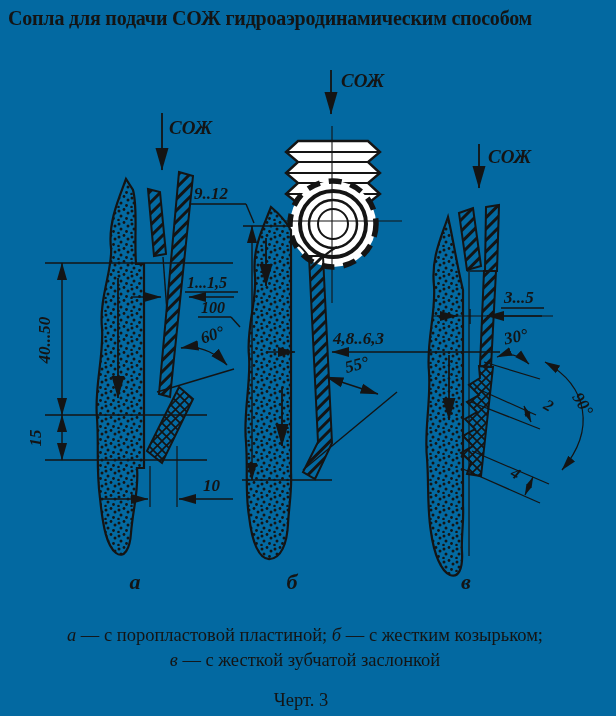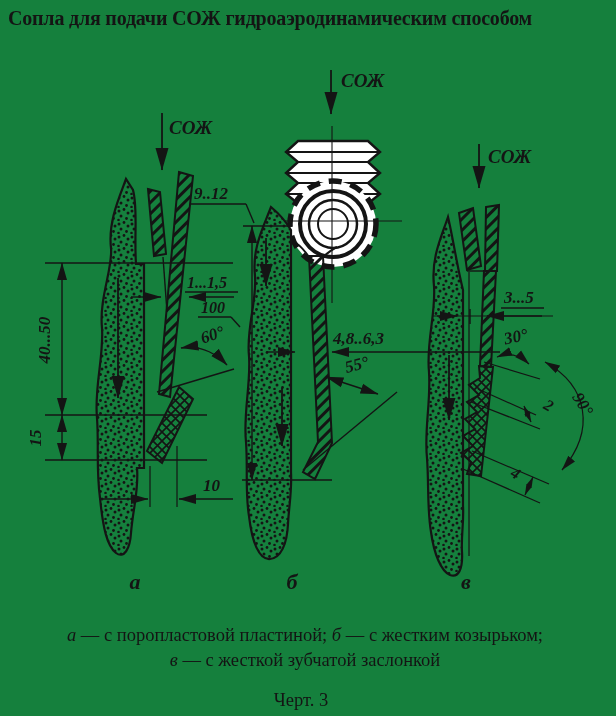--- a/index.html
+++ b/index.html
@@ -1,16 +1,16 @@
 <!DOCTYPE html>
 <html><head>
 <meta charset="utf-8">
 <style>
   html,body{margin:0;padding:0;background:#e8e8e4;}
-  .page{width:616px;height:716px;background:#15803d;position:relative;overflow:hidden;}
+  .page{width:616px;height:716px;background:#0369a1;position:relative;overflow:hidden;}
   svg{display:block;}
   text{fill:#141414;}
   .title-t{font:bold 20px "Liberation Serif",serif;letter-spacing:-0.2px;}
   .dim-t{font:italic bold 17px "Liberation Serif",serif;}
   .dim-s{font:italic bold 16px "Liberation Serif",serif;}
   .soj-t{font:italic bold 19px "Liberation Serif",serif;}
   .sub-t{font:italic bold 22px "Liberation Serif",serif;}
   .cap-t{font:18.5px "Liberation Serif",serif;}
   .cap-i{font:italic 18.5px "Liberation Serif",serif;}
   .ln{stroke:#141414;fill:none;} .w2{stroke-width:2;} .w14{stroke-width:1.4;}

